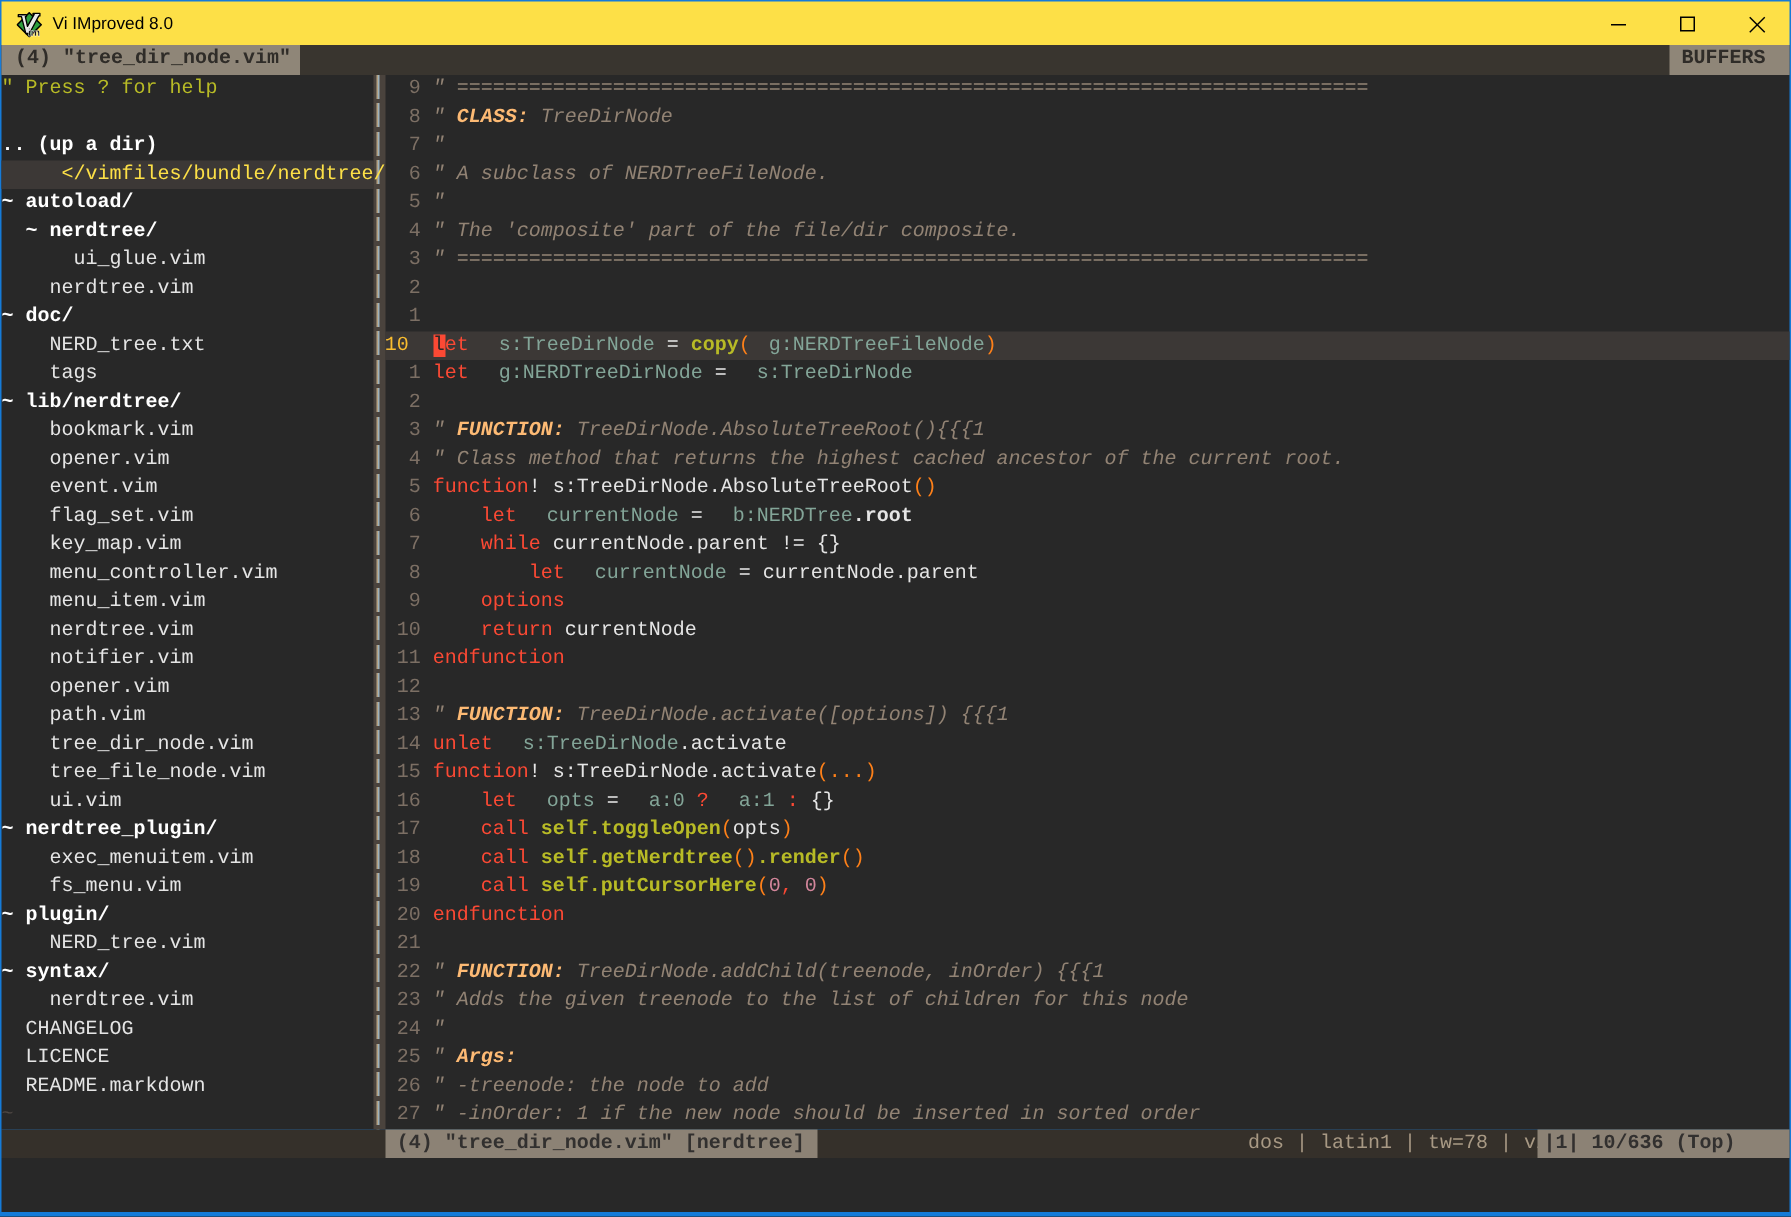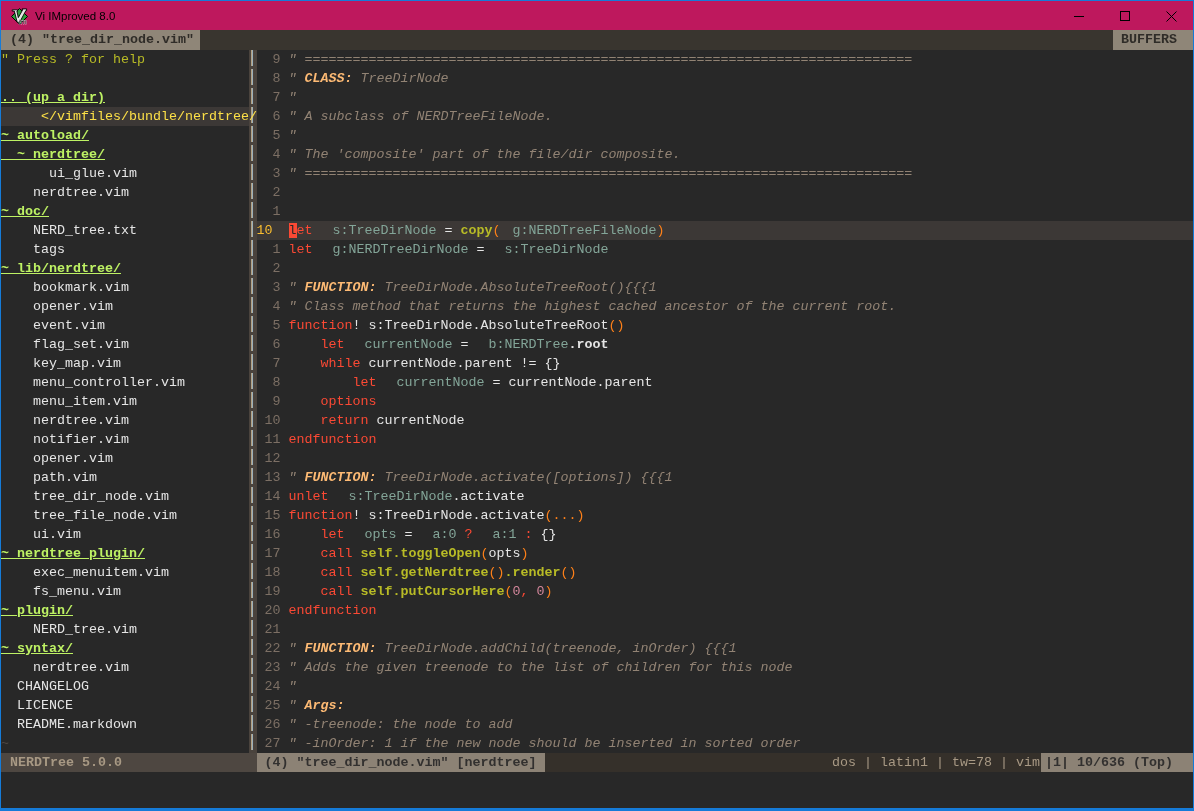--- a/index.html
+++ b/index.html
@@ -1,60 +1,60 @@
 <!DOCTYPE html>
 <html><head><meta charset="utf-8">
 <style>
 * { margin:0; padding:0; box-sizing:border-box; }
 html,body { width:1194px; height:811px; overflow:hidden; }
 body { background:#157bd8; position:relative;
   font-family:"Liberation Mono", monospace; }
 .mono { font:13.3333px/19px "Liberation Mono", monospace; }
 pre { font:13.3333px/19px "Liberation Mono", monospace; }
-#titlebar { position:absolute; left:1px; top:1px; width:1192px; height:29px; background:#be185d; }
+#titlebar { position:absolute; left:1px; top:1px; width:1192px; height:29px; background:#fde047; }
 #title-txt { position:absolute; left:34px; top:8px; font:11.5px/15px "Liberation Sans", sans-serif; color:#000; }
 #vimicon { position:absolute; left:10px; top:7px; }
 .wbtn { position:absolute; top:0; width:46px; height:30px; }
 #tabbar { position:absolute; left:1px; top:30px; width:1192px; height:20px; background:#39352f; }
 #tab-act { position:absolute; left:0; top:0; width:199px; height:20px; background:#8f8678;
   color:#2f2c28; font-weight:bold; padding-left:9px; white-space:pre; }
 #tab-buf { position:absolute; right:0; top:0; width:80px; height:20px; background:#8f8678;
   color:#2f2c28; font-weight:bold; padding-left:8px; white-space:pre; }
 #editor { position:absolute; left:1px; top:50px; width:1192px; height:703px; background:#282828; }
 #sb-cl { position:absolute; left:0; top:57px; width:247.5px; height:19px; background:#3c3836; }
 #ed-cl { position:absolute; left:255.5px; top:171px; width:936.5px; height:19px; background:#3c3836; }
 #sep { position:absolute; left:247.5px; top:0; width:8px; height:703px; background:#4a433d; }
 #sep-line { position:absolute; left:2.5px; top:0; width:1px; height:703px;
   background:repeating-linear-gradient(to bottom, #b3a183 0 16px, transparent 16px 19px); }
 #sep-line2 { position:absolute; left:3.5px; top:0; width:1px; height:703px;
   background:repeating-linear-gradient(to bottom, #9cb0ba 0 16px, transparent 16px 19px); }
 #sidebar { position:absolute; left:0; top:0; white-space:pre; }
 #code { position:absolute; left:255.5px; top:0; white-space:pre; color:#ebdbb2; }
 .g { color:#b8bb26; }
-.gb { color:#bef264; font-weight:bold;text-decoration:underline; }
+.gb { color:#ffffff; font-weight:bold; }
 .r { color:#fde047;padding-left:40px; }
 .f { color:#e5e5e5;margin-top:19px; }
 .nt { color:#4f4844; }
 .c { color:#928374; font-style:italic; }
 .ct { color:#fdba74; font-style:italic; font-weight:bold; }
 .k { color:#fb4934; }
 .v { color:#83a598;margin-left:12px; }
 .fn { color:#b8bb26; font-weight:bold; }
 .o { color:#fe8019; }
 .n { color:#d3869b; }
 .ln { color:#7c6f64; }
 .cln { color:#fabd2f; }
 .cur { background:#fb4934; color:#282828; }
 #statusbar { position:absolute; left:1px; top:753px; width:1192px; height:19px; background:#35302a; }
 #st-nerd { position:absolute; left:0; top:0; width:255.5px; height:19px; background:#4e4741;
   color:#a89984; font-weight:bold; white-space:pre; padding-left:9px; }
 #st-file { position:absolute; left:255.5px; top:0; width:288.5px; height:19px; background:#8c8275;
   color:#32302f; font-weight:bold; white-space:pre; padding-left:8px; }
 #st-right { position:absolute; right:153px; top:0; height:19px; color:#a89984; white-space:pre; }
-#st-pos { position:absolute; right:0; top:0; width:152px; height:19px; background:#8c8275;
+#st-pos { position:absolute; right:0; top:0; width:168px; height:19px; background:#8c8275;
   color:#32302f; font-weight:bold; white-space:pre; padding-left:4px; }
 #cmdline { position:absolute; left:1px; top:772px; width:1192px; height:36px; background:#282828; }
 </style></head>
 <body>
 <div id="titlebar">
   <svg id="vimicon" width="17" height="17" viewBox="0 0 17 17">
     <polygon points="8.5,0.5 16.5,8.5 8.5,16.5 0.5,8.5" fill="#2e9e3e" stroke="#000" stroke-width="1"></polygon>
     <polygon points="1.2,1.8 6.6,1.8 6.6,3.1 5.9,3.1 7.3,9.6 11.8,1.6 11,1.6 11,0.9 15.6,0.9 15.6,2.6 14.9,2.6 8.6,14.3 6.2,14.3 3.3,3.1 1.2,3.1" fill="#e8e8e8" stroke="#000" stroke-width="0.9" stroke-linejoin="round"></polygon>
     <text x="7.6" y="16" font-family="Liberation Sans" font-size="7" font-weight="bold" fill="#111" stroke="#fff" stroke-width="0.25">im</text>
   </svg>
@@ -150,18 +150,17 @@
 <span class="ln"> 20 </span><span class="k">endfunction</span>
 <span class="ln"> 21 </span>
 <span class="ln"> 22 </span><span class="c">" </span><span class="ct">FUNCTION:</span><span class="c"> TreeDirNode.addChild(treenode, inOrder) {{{1</span>
 <span class="ln"> 23 </span><span class="c">" Adds the given treenode to the list of children for this node</span>
 <span class="ln"> 24 </span><span class="c">"</span>
 <span class="ln"> 25 </span><span class="c">" </span><span class="ct">Args:</span><span class="c"></span>
 <span class="ln"> 26 </span><span class="c">" -treenode: the node to add</span>
 <span class="ln"> 27 </span><span class="c">" -inOrder: 1 if the new node should be inserted in sorted order</span></pre>
 </div>
 <div id="statusbar" class="mono">
-  <div id="st-nerd">NERDTree 5.0.0</div>
   <div id="st-file">(4) "tree_dir_node.vim" [nerdtree]</div>
   <div id="st-right">dos | latin1 | tw=78 | vim</div>
   <div id="st-pos">|1| 10/636 (Top)</div>
 </div>
 <div id="cmdline"></div>
 
 </body></html>

